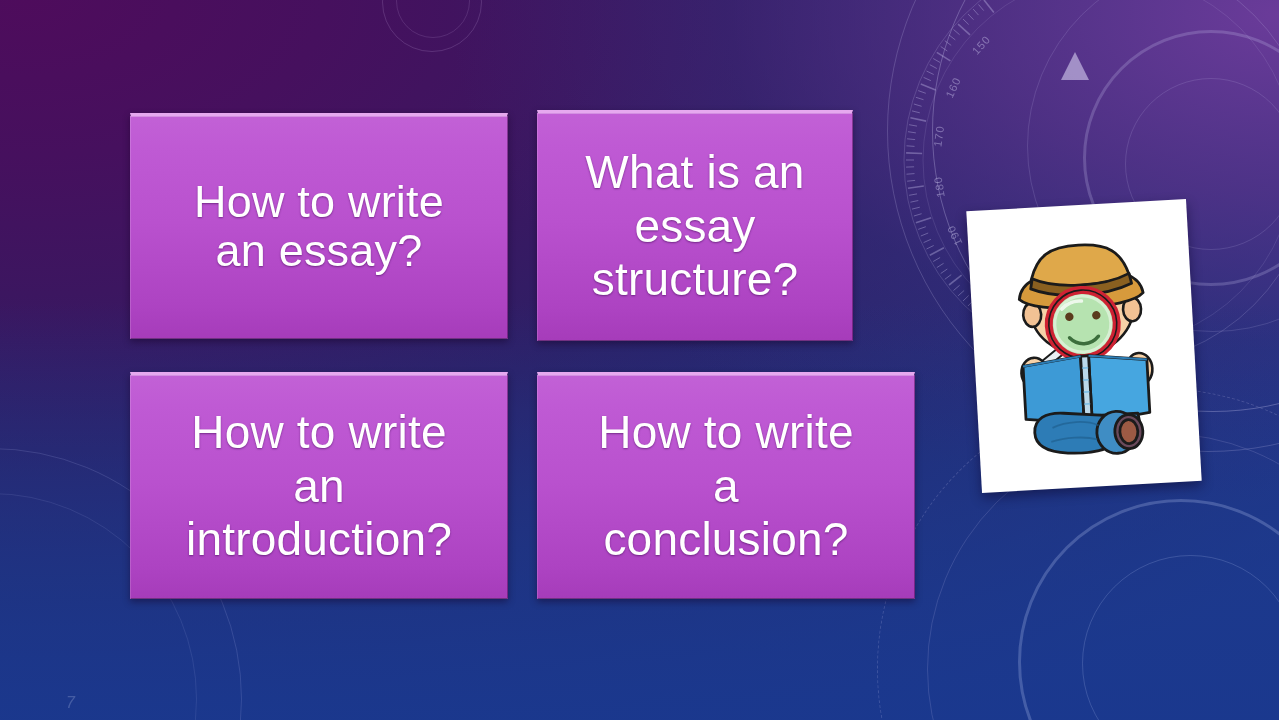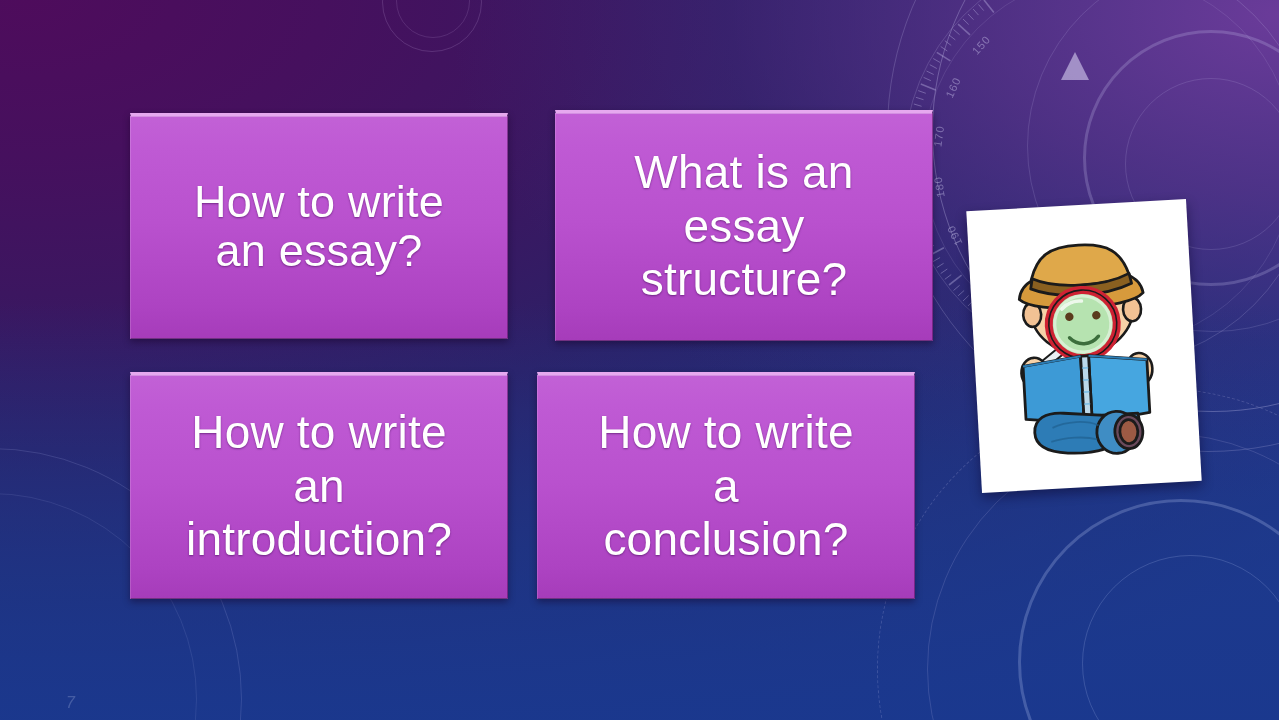--- a/index.html
+++ b/index.html
@@ -122,21 +122,21 @@
   .card .card-text {
     font-size: 45px;
     line-height: 1.08;
     font-weight: 400;
     letter-spacing: 0.2px;
     text-shadow: 0 1px 2px rgba(60,10,80,0.55);
     white-space: pre-line;
   }
 
   #card-1 { left: 130px; top: 113px; width: 378px; height: 226px; }
-  #card-2 { left: 555px; top: 110px; width: 378px; height: 231px; }
+  #card-2 { left: 537px; top: 110px; width: 316px; height: 231px; }
   #card-3 { left: 130px; top: 372px; width: 378px; height: 227px; }
   #card-4 { left: 537px; top: 372px; width: 378px; height: 227px; }
 
   #card-2 .card-text { font-size: 46px; line-height: 1.17; }
   #card-3 .card-text { font-size: 46px; line-height: 1.17; }
   #card-4 .card-text { font-size: 46px; line-height: 1.17; }
 
   
   #photo-frame {
     position: absolute;

